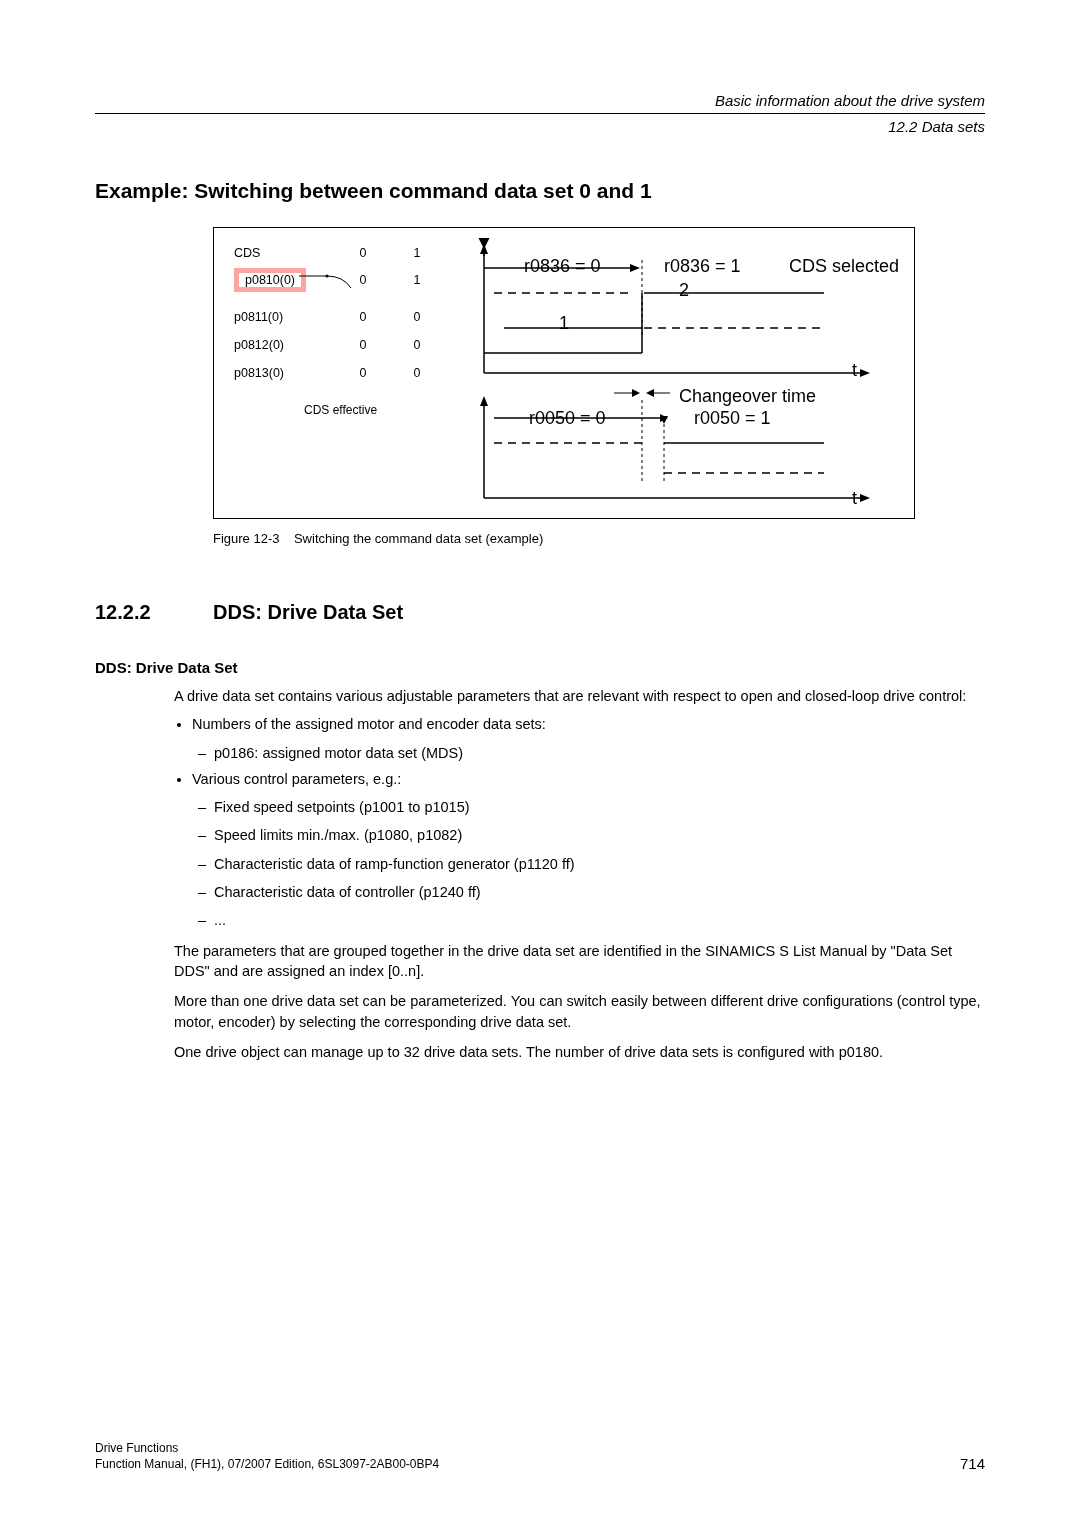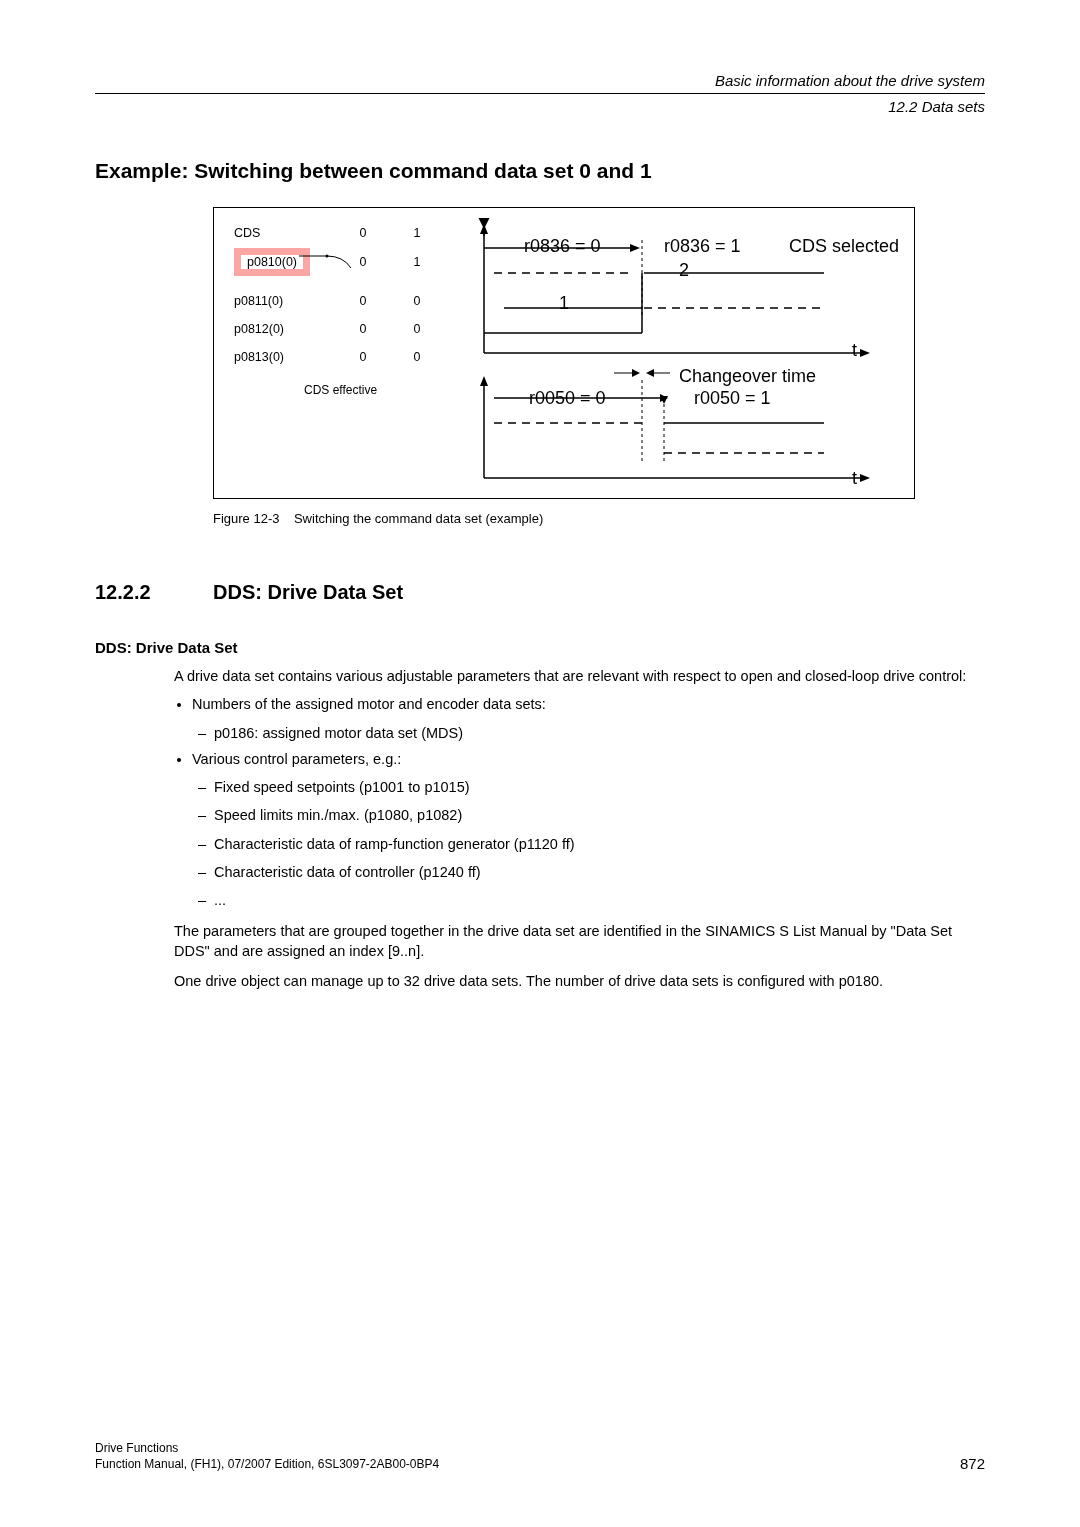--- a/index.html
+++ b/index.html
@@ -6,21 +6,21 @@
     font-family: Arial, Helvetica, sans-serif;
     font-size: 14.5px;
     color: #000;
     margin: 0;
     padding: 0;
     background: #fff;
   }
   .page {
     width: 1080px;
     height: 1527px;
-    padding: 70px 95px 50px 95px;
+    padding: 90px 95px 50px 95px;
     box-sizing: border-box;
     position: relative;
   }
   .header {
     text-align: right;
     font-style: italic;
     font-size: 15px;
     line-height: 1.4;
   }
   .header .line1 { }
@@ -52,21 +52,21 @@
     display: flex;
     align-items: center;
     margin-bottom: 14px;
     gap: 24px;
   }
   .fig-row .lbl { width: 90px; }
   .fig-row .v1 { width: 30px; text-align: center; }
   .fig-row .v2 { width: 30px; text-align: center; }
   .switch-box {
     display: inline-block;
-    border: 7px solid #fca5a5;
+    border: 5px solid #fca5a5;
     padding: 0 6px;
     line-height: 14px;
     position: relative;
   }
   .switch-line {
     position: absolute;
     top: 28px; left: 65px;
     width: 55px; height: 18px;
   }
   .switch-line svg { display:block; }
@@ -274,25 +274,26 @@
         <span>Various control parameters, e.g.:</span>
         <ul class="b2">
           <li>Fixed speed setpoints (p1001 to p1015)</li>
           <li>Speed limits min./max. (p1080, p1082)</li>
           <li>Characteristic data of ramp-function generator (p1120 ff)</li>
           <li>Characteristic data of controller (p1240 ff)</li>
           <li>...</li>
         </ul>
       </li>
     </ul>
-    <p>The parameters that are grouped together in the drive data set are identified in the SINAMICS S List Manual by "Data Set DDS" and are assigned an index [9..n].</p>
+    <p>The parameters that are grouped together in the drive data set are identified in the SINAMICS S List Manual by "Data Set DDS" and are assigned an index [0..n].</p>
+    <p>More than one drive data set can be parameterized. You can switch easily between different drive configurations (control type, motor, encoder) by selecting the corresponding drive data set.</p>
     <p>One drive object can manage up to 32 drive data sets. The number of drive data sets is configured with p0180.</p>
   </div>
 
   <div class="footer">
     <div class="left">
       <div>Drive Functions</div>
       <div>Function Manual, (FH1), 07/2007 Edition, 6SL3097-2AB00-0BP4</div>
     </div>
-    <div class="pg">872</div>
+    <div class="pg">714</div>
   </div>
 
 </div>
 
 </body></html>

